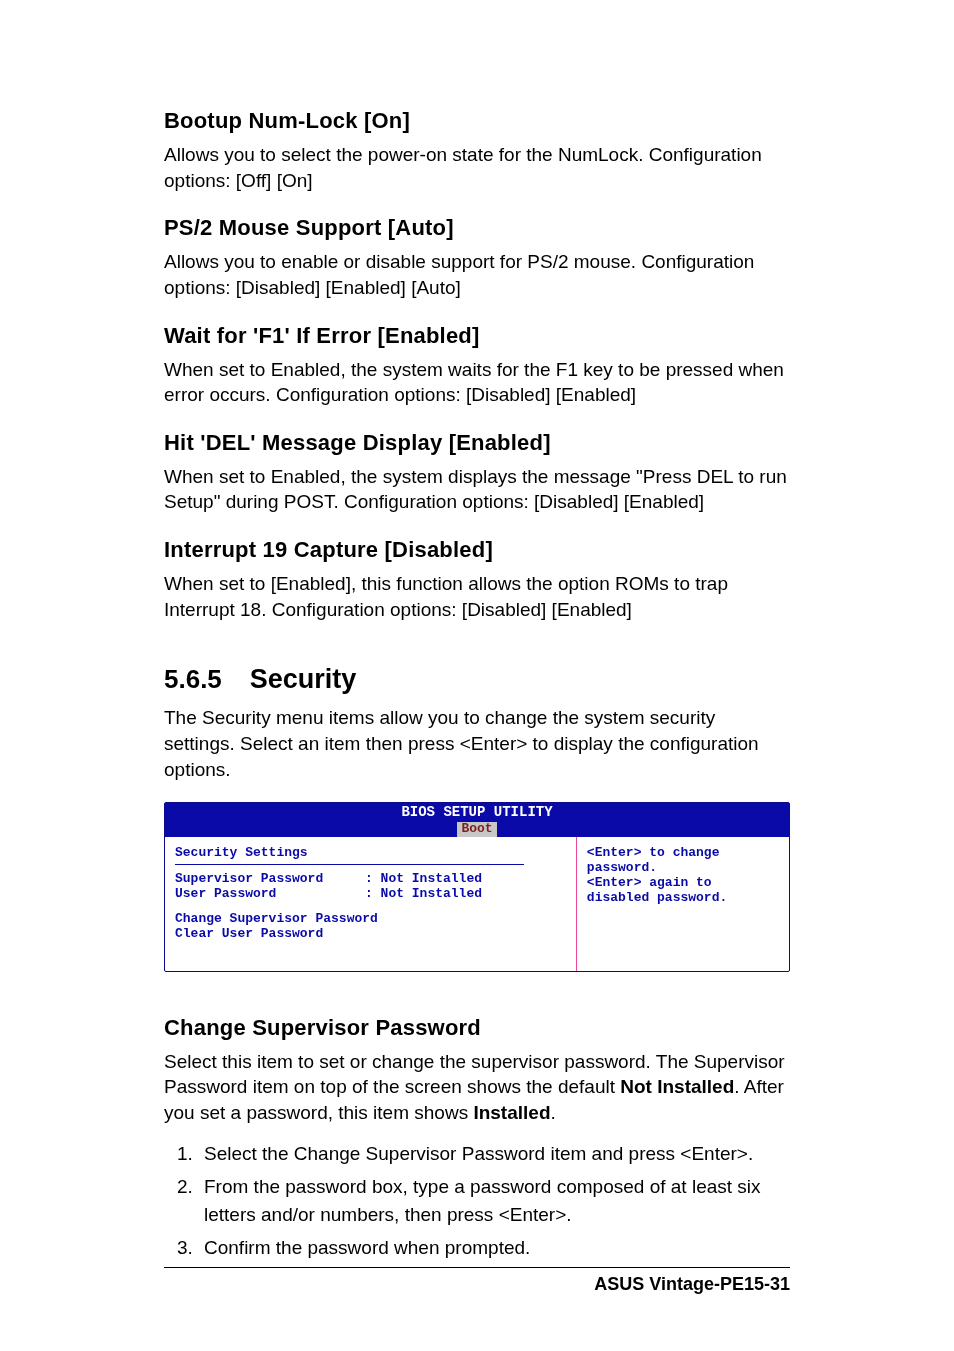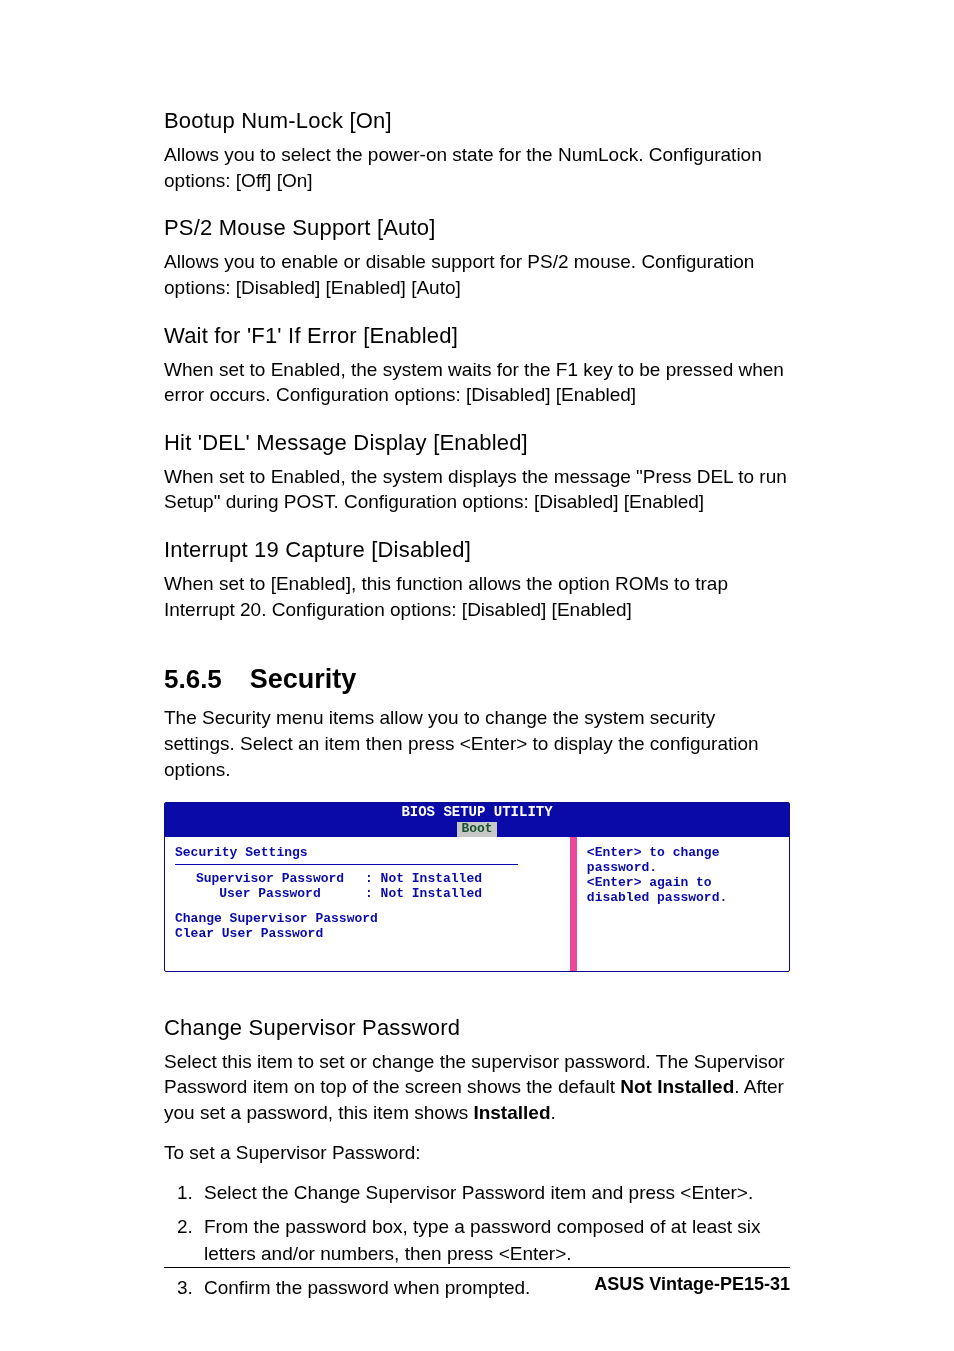--- a/index.html
+++ b/index.html
@@ -1,36 +1,36 @@
 <!DOCTYPE html>
 <html><head>
 <meta charset="utf-8">
 <style>
   * { box-sizing: border-box; margin: 0; padding: 0; }
   html, body { width: 954px; height: 1351px; background: #fff; font-family: Arial, Helvetica, sans-serif; color: #000; }
   .page { padding: 108px 164px 0 164px; position: relative; height: 100%; }
-  .h3 { font-size: 22px; font-weight: 400; margin-bottom: 8px; letter-spacing: 0.2px; }
+  .h3 { font-size: 22px; font-weight: 700; margin-bottom: 8px; letter-spacing: 0.2px; }
   .p  { font-size: 19px; line-height: 1.35; margin-bottom: 14px; }
   .sect { margin-bottom: 22px; }
   .h2-row { display: flex; align-items: flex-start; gap: 28px; margin-top: 42px; margin-bottom: 10px; }
   .h2-num { font-size: 26px; font-weight: 900; }
   .h2-ttl { font-size: 27px; font-weight: 900; }
   .intro  { font-size: 19px; line-height: 1.35; margin-bottom: 20px; }
 
   
   .bios { border: 1px solid #0a0a8a; background: #fff; border-radius: 2px; margin-bottom: 43px; }
   .bios-titlebar { background: #0a0aa8; color: #fff; text-align: center; padding: 2px 0 0 0; font-family: "Courier New", monospace; font-weight: bold; font-size: 14px; line-height: 1.1; }
   .bios-tab-wrap { text-align: center; }
-  .bios-tab { display: inline-block; background: #c7c7c7; color: #14532d; font-family: "Courier New", monospace; font-weight: bold; font-size: 13px; padding: 0 4px; line-height: 1.15; }
+  .bios-tab { display: inline-block; background: #c7c7c7; color: #7f1d1d; font-family: "Courier New", monospace; font-weight: bold; font-size: 13px; padding: 0 4px; line-height: 1.15; }
   .bios-body { display: flex; font-family: "Courier New", monospace; font-weight: bold; font-size: 13px; color: #0a0aa8; }
-  .bios-left  { flex: 0 0 66%; border-right: 7px solid #ec4899; padding: 8px 22px 30px 10px; }
+  .bios-left  { flex: 0 0 66%; border-right: 1px solid #ec4899; padding: 8px 22px 30px 10px; }
   .bios-right { flex: 0 0 34%; padding: 8px 10px 30px 10px; }
   .bios-section-title { margin-bottom: 4px; }
   .bios-hr { border-top: 1px solid #0a0aa8; margin: 4px 0 6px 0; width: 92%; }
-  .bios-kv { display: flex; text-align: center; }
+  .bios-kv { display: flex; }
   .bios-kv .k { width: 190px; white-space: pre; }
   .bios-kv .v { white-space: pre; }
   .bios-list { margin-top: 10px; }
 
   .p .bold, .bold { font-weight: 900; }
 
   ol.steps { list-style: decimal; margin: 6px 0 20px 34px; font-size: 19px; line-height: 1.45; }
   ol.steps li { padding-left: 6px; margin-bottom: 6px; }
 
   .footer { position: absolute; left: 164px; right: 164px; bottom: 56px; border-top: 1px solid #000; padding-top: 6px; display: flex; justify-content: flex-end; font-size: 18px; font-weight: 900; }
@@ -51,21 +51,21 @@
   <div class="sect">
     <div class="h3">Wait for 'F1' If Error [Enabled]</div>
     <div class="p">When set to Enabled, the system waits for the F1 key to be pressed when error occurs. Configuration options: [Disabled] [Enabled]</div>
   </div>
   <div class="sect">
     <div class="h3">Hit 'DEL' Message Display [Enabled]</div>
     <div class="p">When set to Enabled, the system displays the message "Press DEL to run Setup" during POST. Configuration options: [Disabled] [Enabled]</div>
   </div>
   <div class="sect">
     <div class="h3">Interrupt 19 Capture [Disabled]</div>
-    <div class="p">When set to [Enabled], this function allows the option ROMs to trap Interrupt 20. Configuration options: [Disabled] [Enabled]</div>
+    <div class="p">When set to [Enabled], this function allows the option ROMs to trap Interrupt 18. Configuration options: [Disabled] [Enabled]</div>
   </div>
 
   <div class="h2-row">
     <span class="h2-num">5.6.5</span>
     <span class="h2-ttl">Security</span>
   </div>
   <div class="intro">The Security menu items allow you to change the system security settings. Select an item then press &lt;Enter&gt; to display the configuration options.</div>
 
   <div class="bios">
     <div class="bios-titlebar">
@@ -95,21 +95,20 @@
         <div>&lt;Enter&gt; again to</div>
         <div>disabled password.</div>
       </div>
     </div>
   </div>
 
   <div class="h3">Change Supervisor Password</div>
   <p class="p">
     <span>Select this item to set or change the supervisor password. The Supervisor Password item on top of the screen shows the default </span><span class="bold">Not Installed</span><span>. After you set a password, this item shows </span><span class="bold">Installed</span><span>.</span>
   </p>
-  <p class="p">To set a Supervisor Password:</p>
   <ol class="steps">
     <li>Select the Change Supervisor Password item and press &lt;Enter&gt;.</li>
     <li>From the password box, type a password composed of at least six letters and/or numbers, then press &lt;Enter&gt;.</li>
     <li>Confirm the password when prompted.</li>
   </ol>
 
   <div class="footer">
     <span>ASUS Vintage-PE1</span>
     <span>5-31</span>
   </div>

